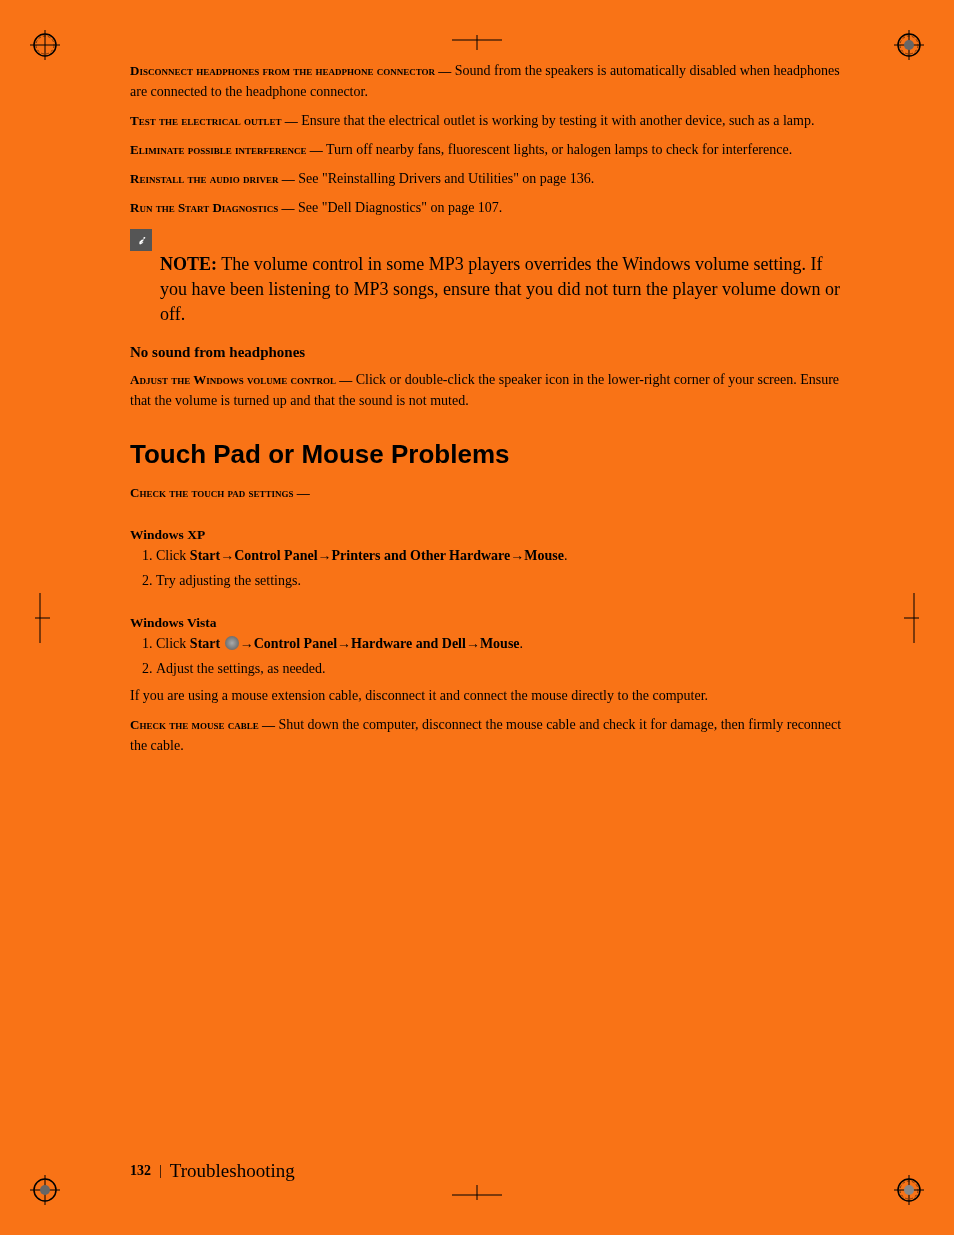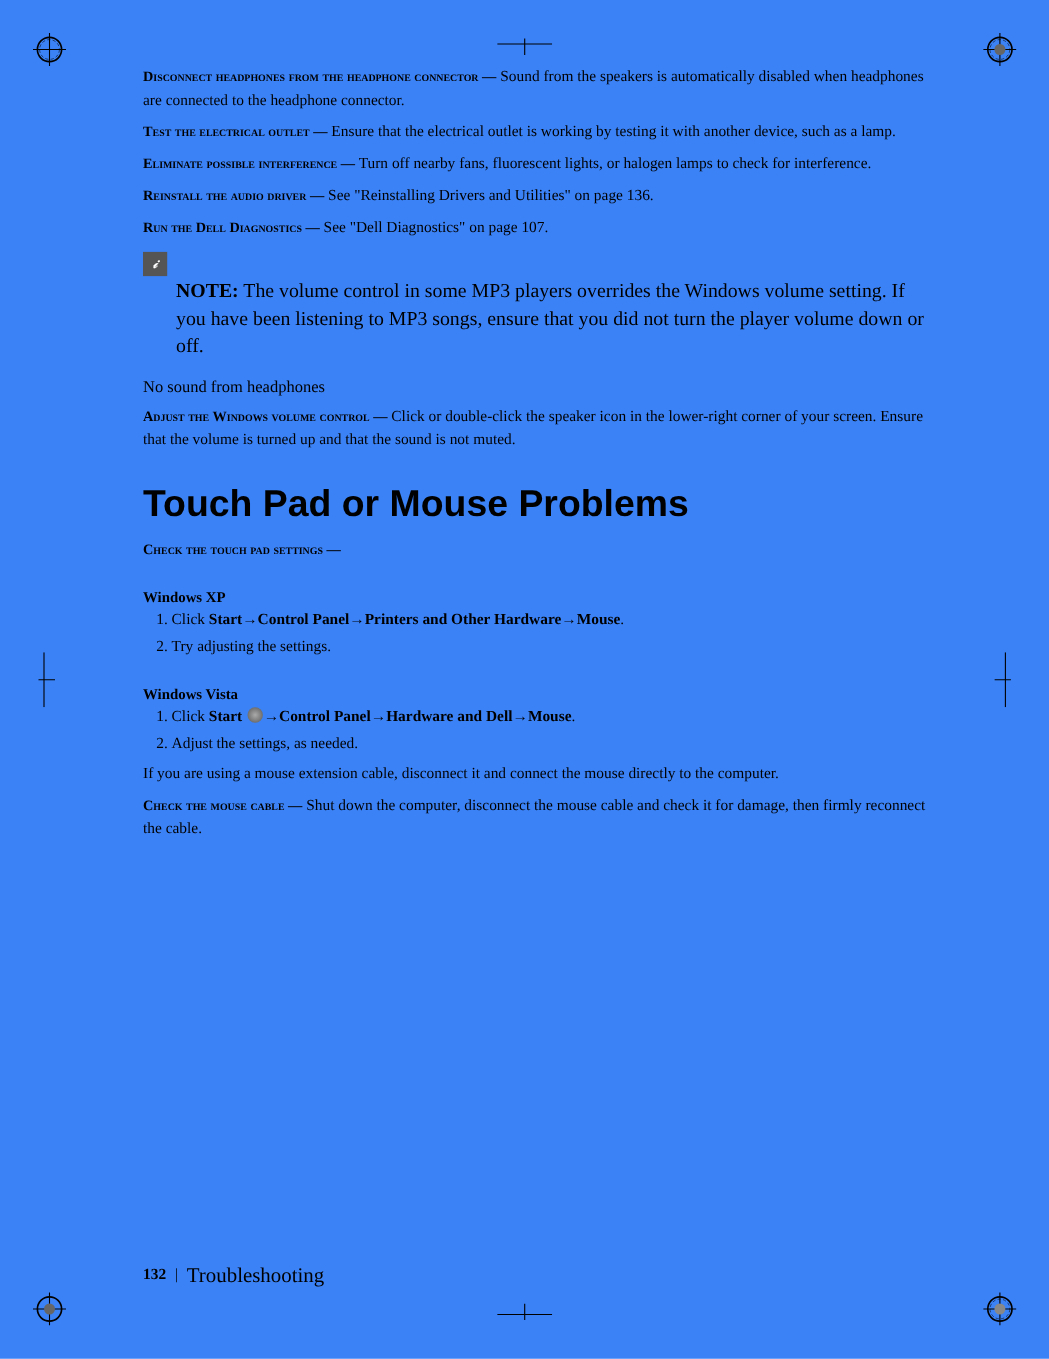--- a/index.html
+++ b/index.html
@@ -16,21 +16,21 @@
       width: 954px;
       min-height: 1235px;
       position: relative;
       overflow: hidden;
     }
 
     .page {
       width: 954px;
       height: 1235px;
       position: relative;
-      background: #3b82f6;
+      background: #f97316;
       padding: 60px 100px 60px 130px;
     }
 
     
     .corner-mark {
       position: absolute;
       width: 60px;
       height: 60px;
     }
 
@@ -71,28 +71,28 @@
       line-height: 1.5;
     }
 
     .label-bold {
       font-weight: bold;
       font-variant: small-caps;
       font-size: 13px;
     }
 
     .section-heading {
-      font-weight: normal;
+      font-weight: bold;
       font-size: 15px;
       margin-top: 16px;
       margin-bottom: 8px;
     }
 
     .main-heading {
-      font-size: 34px;
+      font-size: 26px;
       font-weight: bold;
       margin-top: 28px;
       margin-bottom: 12px;
       font-family: Arial, sans-serif;
     }
 
     .note-box {
       display: flex;
       align-items: flex-start;
       gap: 8px;
@@ -139,21 +139,21 @@
 
     .windows-label {
       font-weight: bold;
       font-size: 13.5px;
       margin-top: 24px;
       margin-bottom: 2px;
     }
 
     .footer {
       position: absolute;
-      bottom: 64px;
+      bottom: 53px;
       left: 130px;
       right: 100px;
       display: flex;
       align-items: center;
     }
 
     .page-num {
       font-weight: bold;
       font-size: 14px;
     }
@@ -269,21 +269,21 @@
       <span class="label-bold">Eliminate possible interference —</span>
       <span> Turn off nearby fans, fluorescent lights, or halogen lamps to check for interference.</span>
     </p>
 
     <p>
       <span class="label-bold">Reinstall the audio driver —</span>
       <span> See "Reinstalling Drivers and Utilities" on page 136.</span>
     </p>
 
     <p>
-      <span class="label-bold">Run the Dell Diagnostics —</span>
+      <span class="label-bold">Run the Start Diagnostics —</span>
       <span> See "Dell Diagnostics" on page 107.</span>
     </p>
 
     <div class="note-box">
       <div class="note-icon">𝒾</div>
       <div class="note-text">
         <span class="note-label">NOTE:</span>
         <span> The volume control in some MP3 players overrides the Windows volume setting. If you have been listening to MP3 songs, ensure that you did not turn the player volume down or off.</span>
       </div>
     </div>

